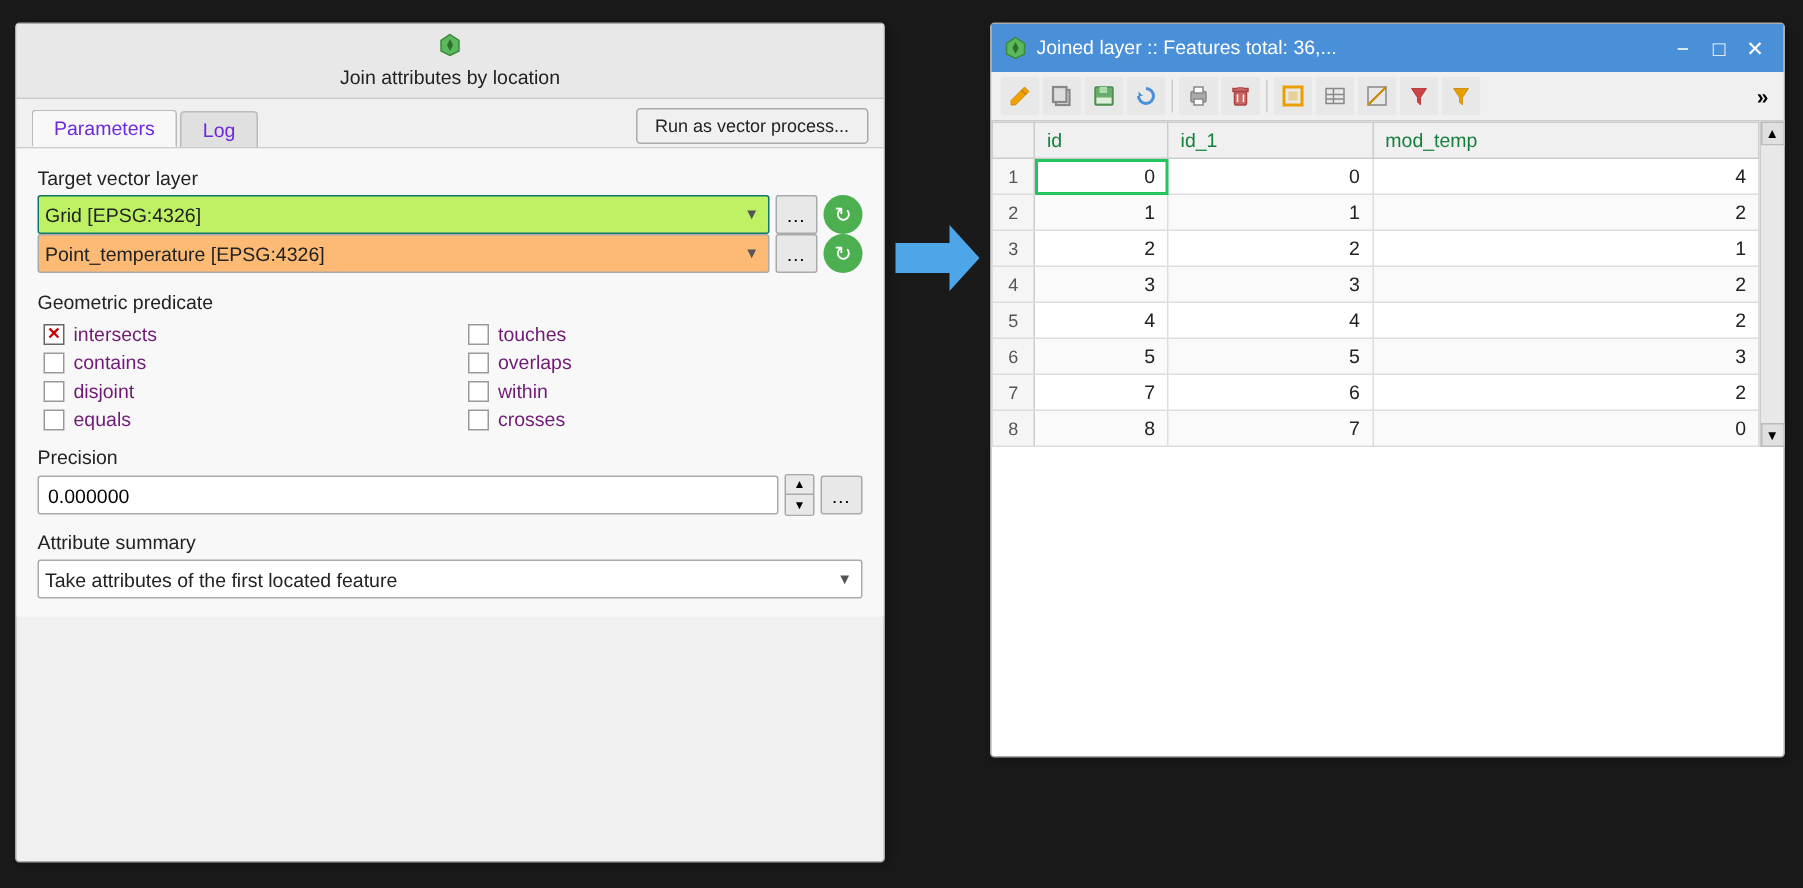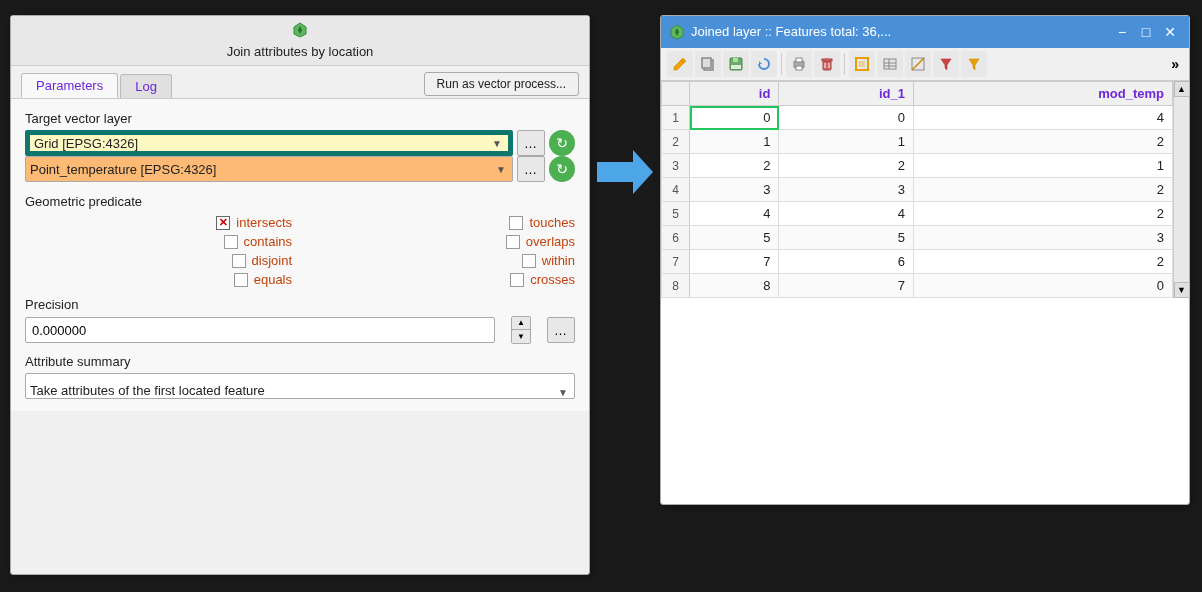--- a/index.html
+++ b/index.html
@@ -148,22 +148,21 @@
       grid-template-columns: 1fr 1fr;
       gap: 4px 20px;
       padding-left: 4px;
     }
 
     .checkbox-row {
       display: flex;
       align-items: center;
       gap: 6px;
       font-size: 13px;
-      color: #c2410c;
-      justify-content: flex-end;
+      color: #701a75;
     }
 
     .checkbox-box {
       width: 14px;
       height: 14px;
       border: 1px solid #999;
       background: white;
       display: flex;
       align-items: center;
       justify-content: center;
@@ -180,21 +179,21 @@
       content: '✕';
       color: #c00;
       font-size: 11px;
       font-weight: bold;
     }
 
     
     .precision-row {
       display: flex;
       align-items: center;
-      gap: 16px;
+      gap: 4px;
       margin-top: 4px;
     }
 
     .precision-input {
       flex: 1;
       height: 26px;
       background: white;
       border: 1px solid #aaa;
       border-radius: 2px;
       padding: 2px 6px;
@@ -317,23 +316,23 @@
     .data-table {
       width: 100%;
       border-collapse: collapse;
       font-size: 13px;
     }
 
     .data-table th {
       background: #f0f0f0;
       border: 1px solid #ccc;
       padding: 4px 8px;
-      text-align: right;
-      font-weight: 700;
-      color: #6d28d9;
+      text-align: left;
+      font-weight: 400;
+      color: #15803d;
     }
 
     .data-table td {
       border: 1px solid #ddd;
       padding: 4px 8px;
       text-align: right;
       color: #222;
     }
 
     .data-table td.row-num {
@@ -441,21 +440,21 @@
     <div class="tabs-left">
       <div class="tab active">Parameters</div>
       <div class="tab">Log</div>
     </div>
     <button class="run-batch-btn">Run as vector process...</button>
   </div>
 
   <div class="panel-body">
     <div class="field-label">Target vector layer</div>
     <div class="input-row">
-      <div style="flex:1; display:flex; align-items:center; border:5px solid #0f766e; background:#fef9c3; height:26px; padding: 0 4px; border-radius:2px;">
+      <div style="flex:1; display:flex; align-items:center; border:1px solid #0f766e; background:#bef264; height:26px; padding: 0 4px; border-radius:2px;">
         <span style="flex:1; font-size:13px; color:#222;">Grid [EPSG:4326]</span>
         <span style="font-size:10px; color:#555; padding-right:2px;">▼</span>
       </div>
       <button class="dots-btn">…</button>
       <button class="refresh-btn">↻</button>
     </div>
 
     <div class="input-row">
       <div style="flex:1; display:flex; align-items:center; border:1px solid #aaa; background:#fdba74; height:26px; padding: 0 4px; border-radius:2px;">
         <span style="flex:1; font-size:13px; color:#222;">Point_temperature [EPSG:4326]</span>
@@ -514,21 +513,21 @@
       <input type="text" class="precision-input" value="0.000000" readonly="" style="">
       <div class="spinner-btns">
         <button class="spinner-btn">▲</button>
         <button class="spinner-btn">▼</button>
       </div>
       <button class="dots-btn">…</button>
     </div>
 
     <div class="field-label">Attribute summary</div>
     <div class="summary-row">
-      <div style="flex:1; display:flex; align-items:flex-end; border:1px solid #aaa; background:white; height:26px; padding: 0 4px; border-radius:2px;">
+      <div style="flex:1; display:flex; align-items:center; border:1px solid #aaa; background:white; height:26px; padding: 0 4px; border-radius:2px;">
         <span style="flex:1; font-size:13px; color:#222;">Take attributes of the first located feature</span>
         <span style="font-size:10px; color:#555; padding-right:2px;">▼</span>
       </div>
     </div>
   </div>
 </div>
 
 <div class="blue-arrow">
   <div class="arrow-shape">
     <div class="arrow-body"></div>

